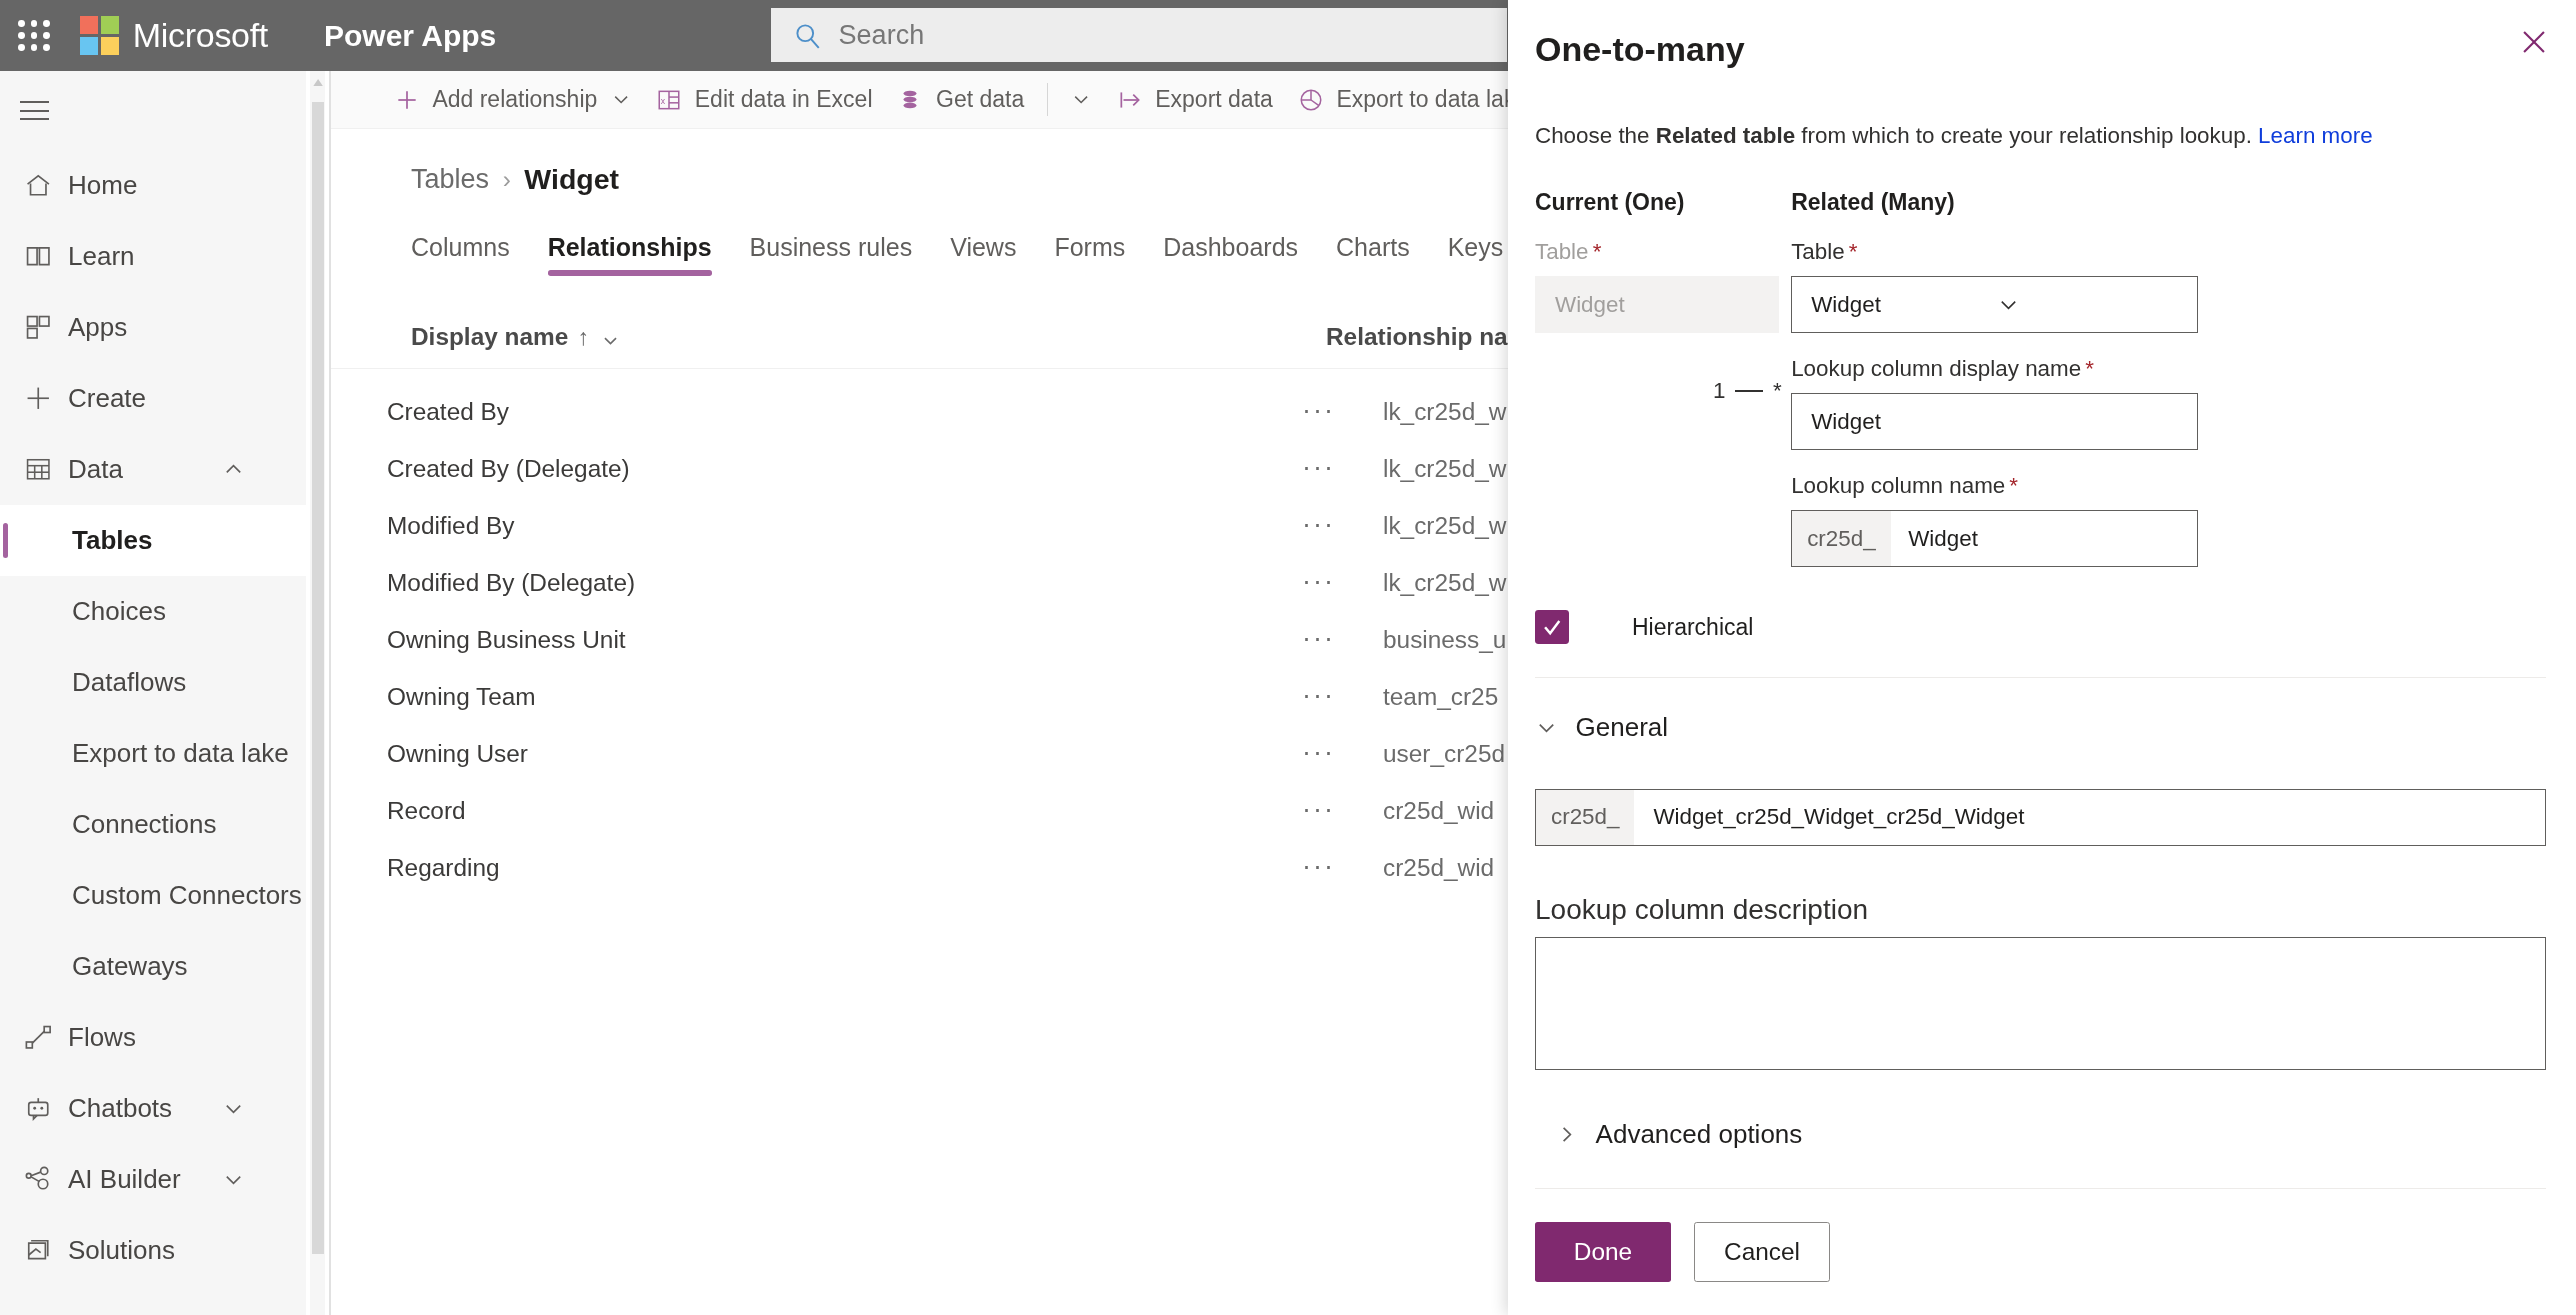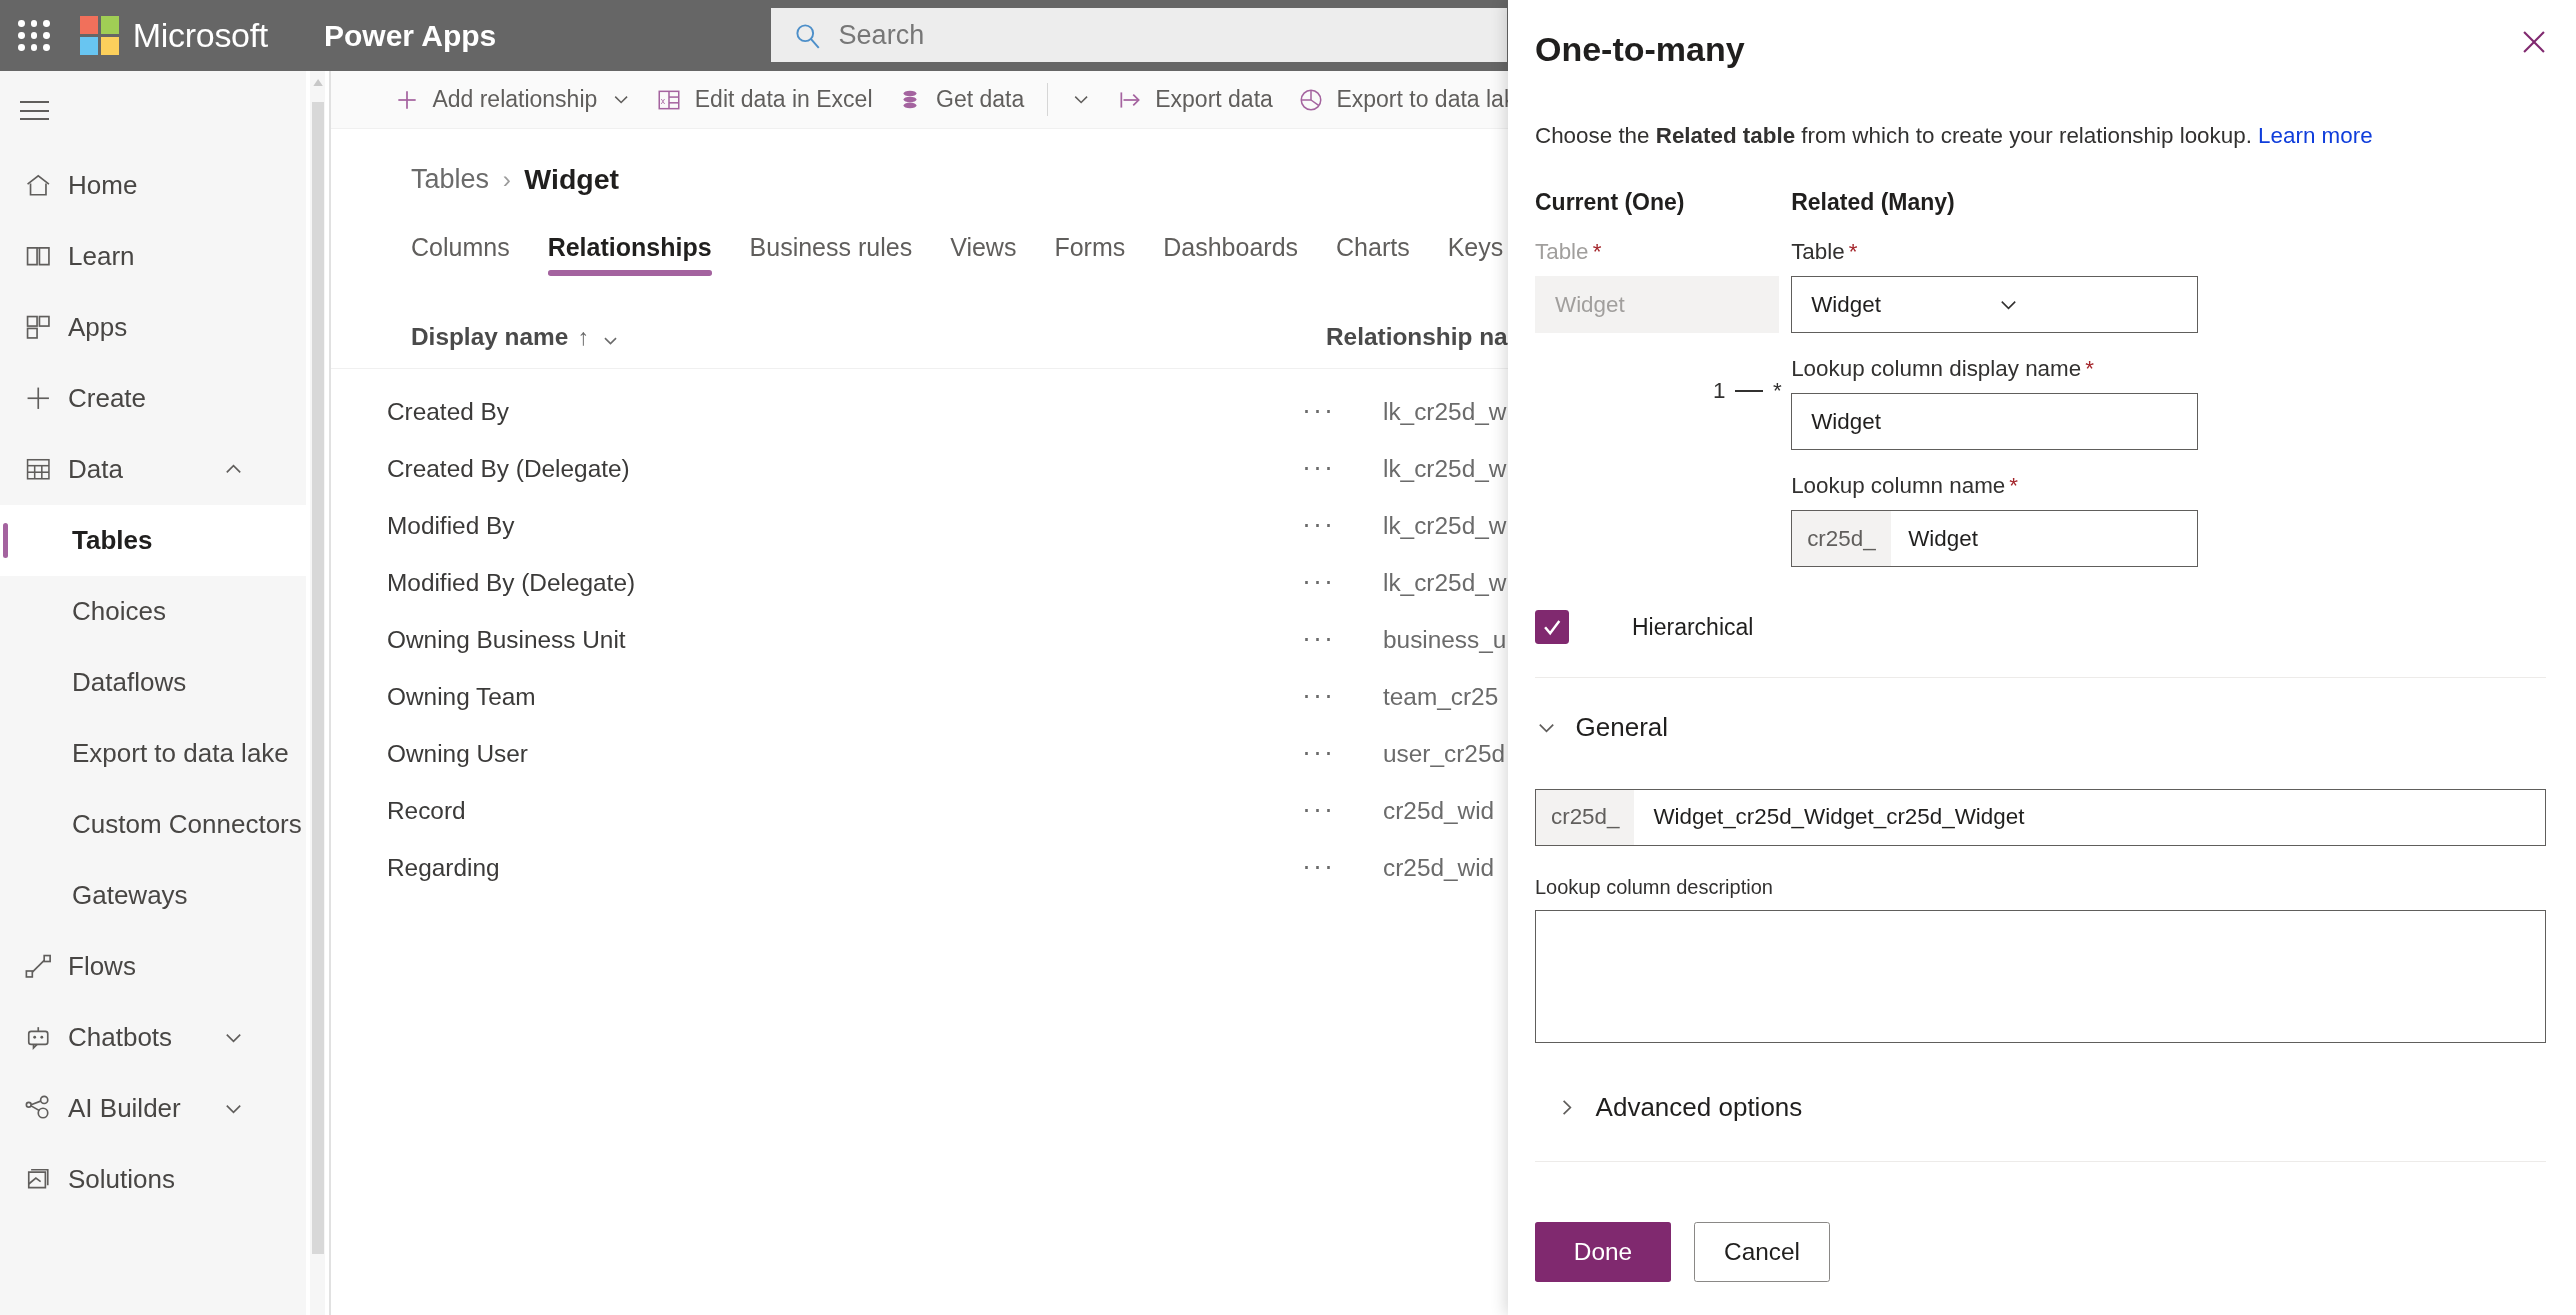--- a/index.html
+++ b/index.html
@@ -214,21 +214,21 @@
   .wide-lbl { font-size: 22.4px; color:#323130; }
   .wide-prefix {
     width: 100%; height: 57px; border:0.7px solid #605e5c; background:#ffffff;
     display:flex; align-items:stretch; margin-top: 11px; overflow:hidden;
   }
   .wide-prefix .pfx {
     background:#f3f2f1; display:flex; align-items:center; justify-content:center;
     padding: 0 15px; font-size: 22.4px; color:#605e5c; min-width: 85px;
   }
   .wide-prefix .pval { display:flex; align-items:center; padding-left: 19px; font-size: 22.4px; color:#201f1e; flex:1; cursor:text; }
-  .ta-lbl { font-size: 20px; color:#323130; margin-top: 30px; }
+  .ta-lbl { font-size: 28px; color:#323130; margin-top: 48px; }
   .ta-box {
     width:100%; height: 133px; border:0.7px solid #605e5c; background:#ffffff;
     margin-top: 11px; cursor:text;
   }
   .p-footer {
     position:absolute; left: 27px; bottom: 33px; display:flex; align-items:center;
   }
   .btn-primary {
     height: 60px; min-width: 136px; background:#80296f; color:#ffffff;
     font-size: 24.4px; display:flex; align-items:center; justify-content:center;
@@ -351,20 +351,23 @@
     <span class="ni-lbl">Tables</span>
   </div>
   <div class="nav-item nav-sub">
     <span class="ni-lbl">Choices</span>
   </div>
   <div class="nav-item nav-sub">
     <span class="ni-lbl">Dataflows</span>
   </div>
   <div class="nav-item nav-sub">
     <span class="ni-lbl">Export to data lake</span>
+  </div>
+  <div class="nav-item nav-sub">
+    <span class="ni-lbl">Connections</span>
   </div>
   <div class="nav-item nav-sub">
     <span class="ni-lbl">Custom Connectors</span>
   </div>
   <div class="nav-item nav-sub">
     <span class="ni-lbl">Gateways</span>
   </div>
 
   <div class="nav-item">
     <span class="ni-ico">

